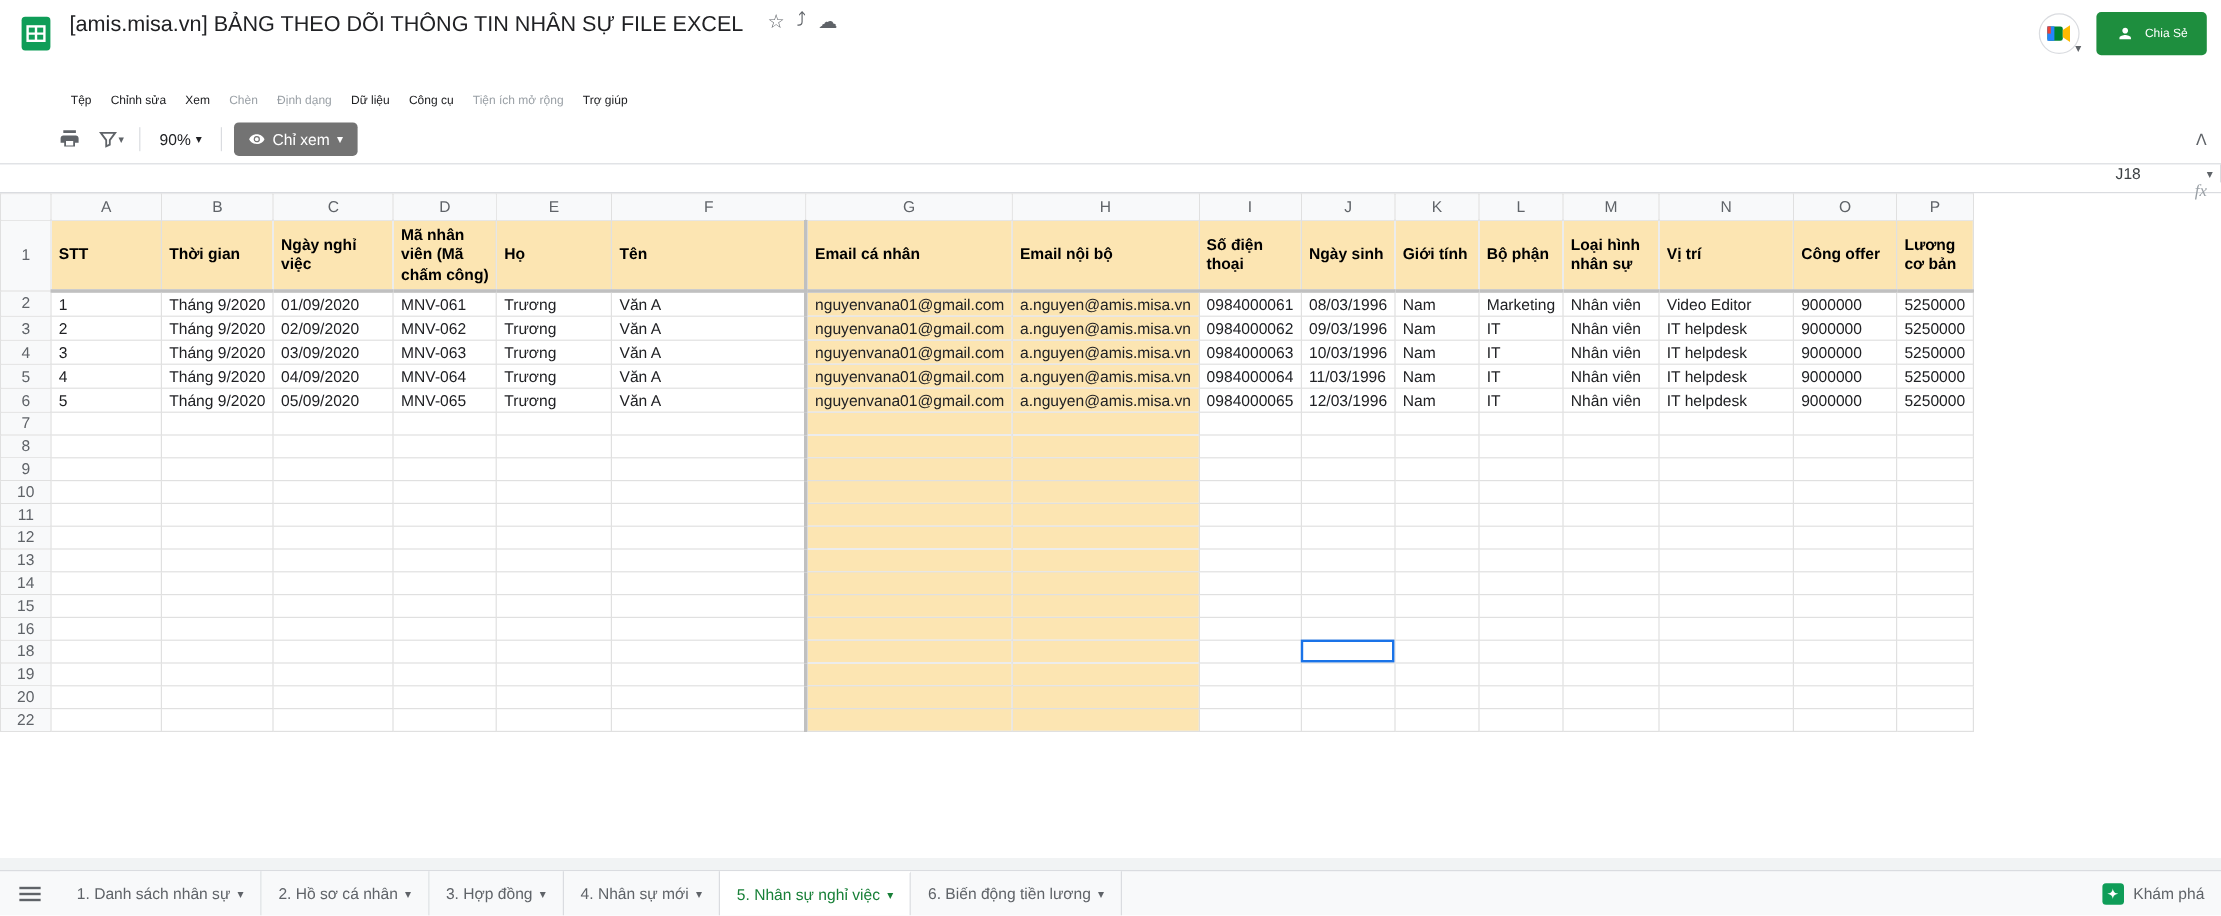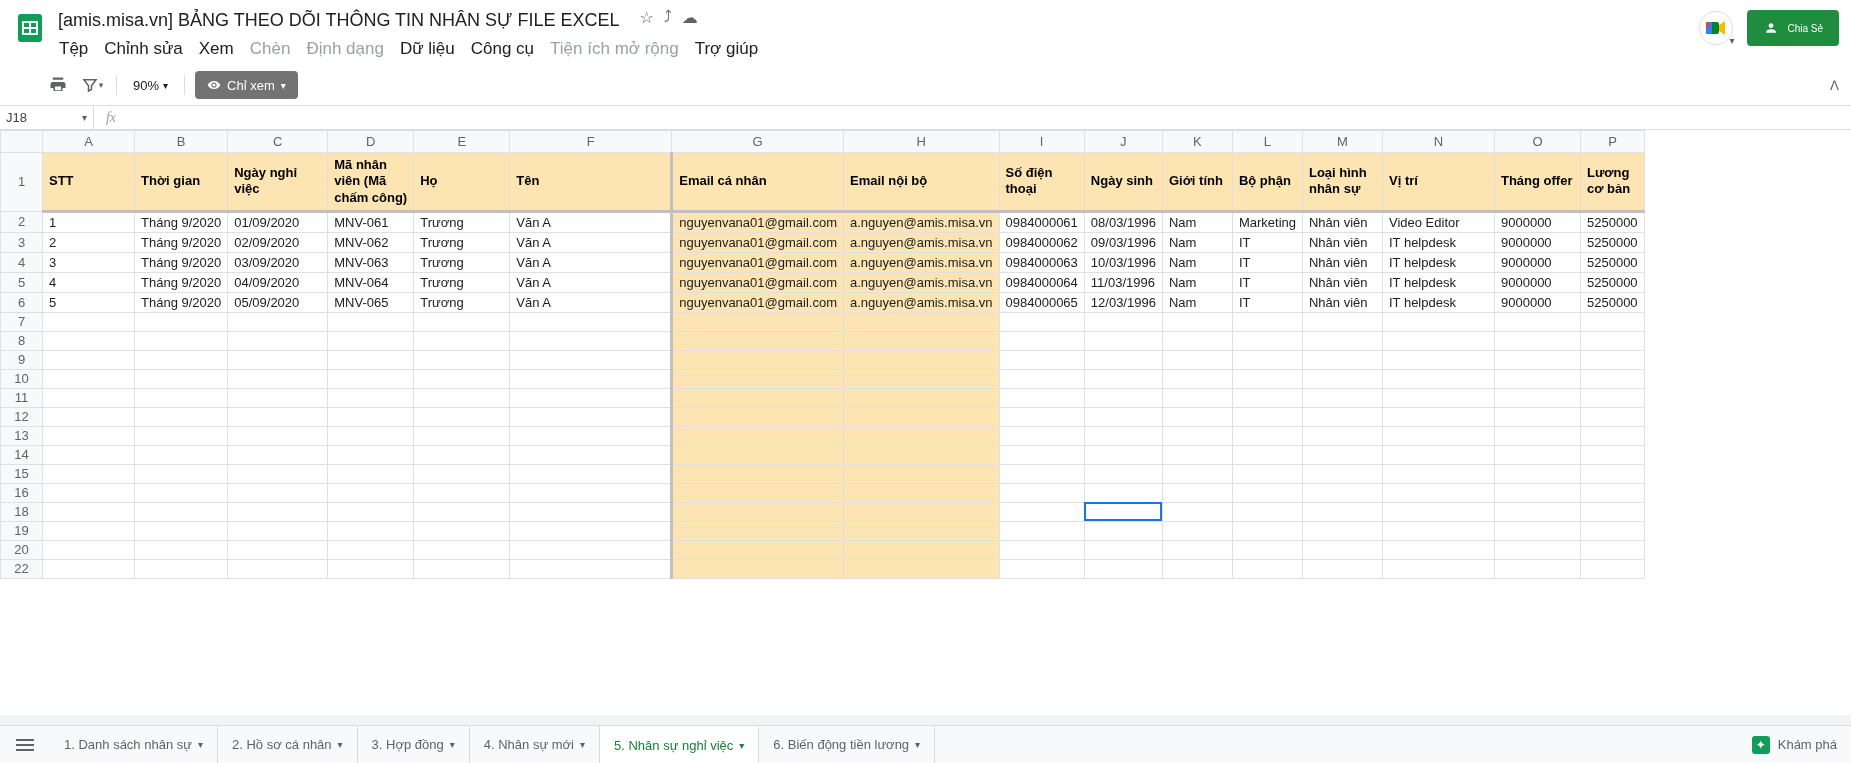--- a/index.html
+++ b/index.html
@@ -8,36 +8,36 @@
   
   .hdr{display:flex;align-items:flex-start;padding:6px 12px 0 8px;}
   .logo{flex:0 0 44px;height:44px;display:flex;align-items:center;justify-content:center;}
   .logo svg{width:32px;height:32px;}
   .title-block{flex:1 1 auto;display:flex;flex-direction:column;gap:2px;padding-top:2px;}
   .title-row{display:flex;gap:14px;}
   .doc-title{font-size:18px;color:#202124;padding:2px 6px;border-radius:4px;}
   .title-icons{display:flex;gap:10px;color:#5f6368;}
   .title-icons span{cursor:pointer;font-size:16px;}
   .menus{display:flex;gap:2px;padding-bottom:4px;}
-  .menus span{padding:4px 7px;border-radius:4px;font-size:17px;color:#202124;cursor:pointer;}
+  .menus span{padding:4px 7px;border-radius:4px;font-size:10px;color:#202124;cursor:pointer;margin-top:40px;}
   .menus span.dim{color:#9aa0a6;}
   .hdr-right{display:flex;align-items:center;gap:14px;padding-top:4px;}
   .meet-badge{width:34px;height:34px;border-radius:50%;border:1px solid #dadce0;display:flex;align-items:center;justify-content:center;position:relative;}
   .share-btn{background:#1e8e3e;color:#fff;border:none;border-radius:4px;height:36px;padding:0 16px;font-size:10px;font-weight:500;display:flex;align-items:center;gap:8px;cursor:pointer;}
   .share-btn svg{width:16px;height:16px;}
   
   .toolbar{display:flex;align-items:center;gap:6px;padding:4px 8px 6px 44px;border-bottom:1px solid #dadce0;position:relative;}
   .tb-icon{width:28px;height:28px;display:flex;align-items:center;justify-content:center;color:#5f6368;border-radius:4px;cursor:pointer;}
   .tb-sep{width:1px;height:20px;background:#dadce0;margin:0 4px;}
   .zoom{font-size:13px;color:#202124;padding:4px 6px;display:flex;align-items:center;gap:4px;cursor:pointer;}
   .view-only{background:#737373;color:#fff;border:none;border-radius:4px;height:28px;padding:0 12px;font-size:13px;display:flex;align-items:center;gap:6px;cursor:pointer;}
   .view-only svg{width:14px;height:14px;}
   .collapse{margin-left:auto;color:#5f6368;cursor:pointer;padding:4px;}
   
-  .fx-row{display:flex;align-items:center;border-bottom:1px solid #dadce0;height:24px;}
+  .fx-row{display:flex;align-items:flex-end;border-bottom:1px solid #dadce0;height:24px;flex-direction:column;}
   .namebox{width:94px;border-right:1px solid #dadce0;height:100%;display:flex;align-items:center;padding:0 6px;font-size:13px;color:#3c4043;}
   .namebox .dd{margin-left:auto;font-size:10px;color:#5f6368;}
   .fx-icon{width:34px;display:flex;align-items:center;justify-content:center;font-style:italic;color:#9aa0a6;font-family:serif;font-size:14px;border-right:none;}
   .fx-input{flex:1;border:none;outline:none;height:100%;padding:0 6px;font-size:13px;}
   
   .grid-wrap{flex:1;overflow:auto;position:relative;}
   table.grid{border-collapse:collapse;table-layout:fixed;}
   table.grid th,table.grid td{border:1px solid #e0e0e0;font-size:13px;vertical-align:middle;white-space:nowrap;overflow:hidden;}
   th.colhdr{background:#f8f9fa;color:#5f6368;font-weight:400;text-align:center;height:22px;position:sticky;top:0;z-index:2;}
   th.rowhdr{background:#f8f9fa;color:#5f6368;font-weight:400;text-align:center;width:42px;min-width:42px;position:sticky;left:0;z-index:1;}
@@ -205,21 +205,21 @@
             <td class="frozen-line">Họ</td>
             <td class="frozen-col-line frozen-line">Tên</td>
             <td class="frozen-line">Email cá nhân</td>
             <td class="frozen-line">Email nội bộ</td>
             <td class="frozen-line">Số điện thoại</td>
             <td class="frozen-line">Ngày sinh</td>
             <td class="frozen-line">Giới tính</td>
             <td class="frozen-line">Bộ phận</td>
             <td class="frozen-line">Loại hình nhân sự</td>
             <td class="frozen-line">Vị trí</td>
-            <td class="frozen-line">Tháng offer</td>
+            <td class="frozen-line">Công offer</td>
             <td class="frozen-line">Lương cơ bản</td>
           </tr>
           <tr class="data-row">
             <th class="rowhdr">2</th>
             <td>1</td>
             <td>Tháng 9/2020</td>
             <td>01/09/2020</td>
             <td>MNV-061</td>
             <td>Trương</td>
             <td class="frozen-col-line">Văn A</td>

